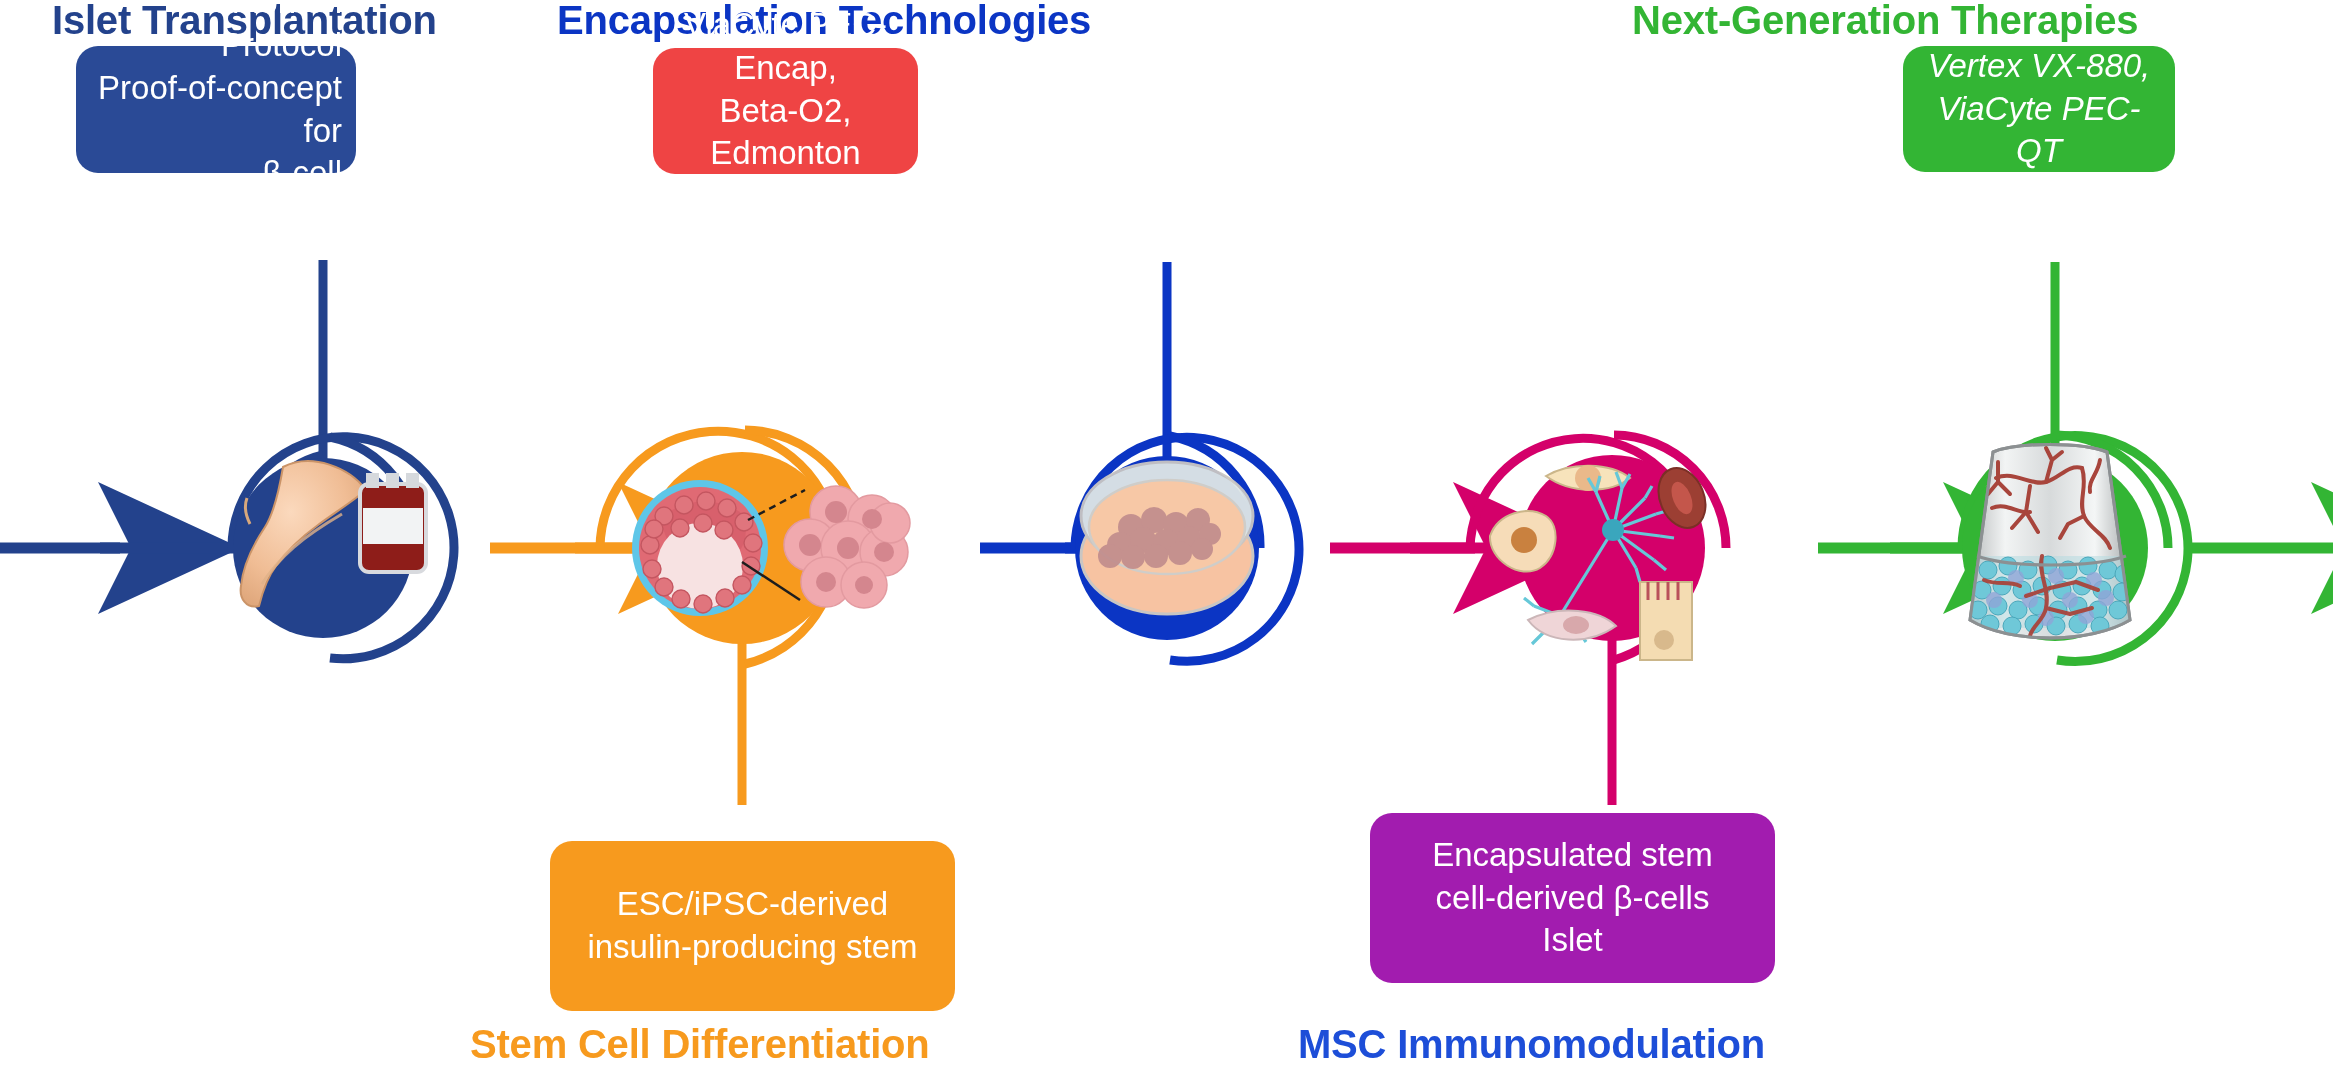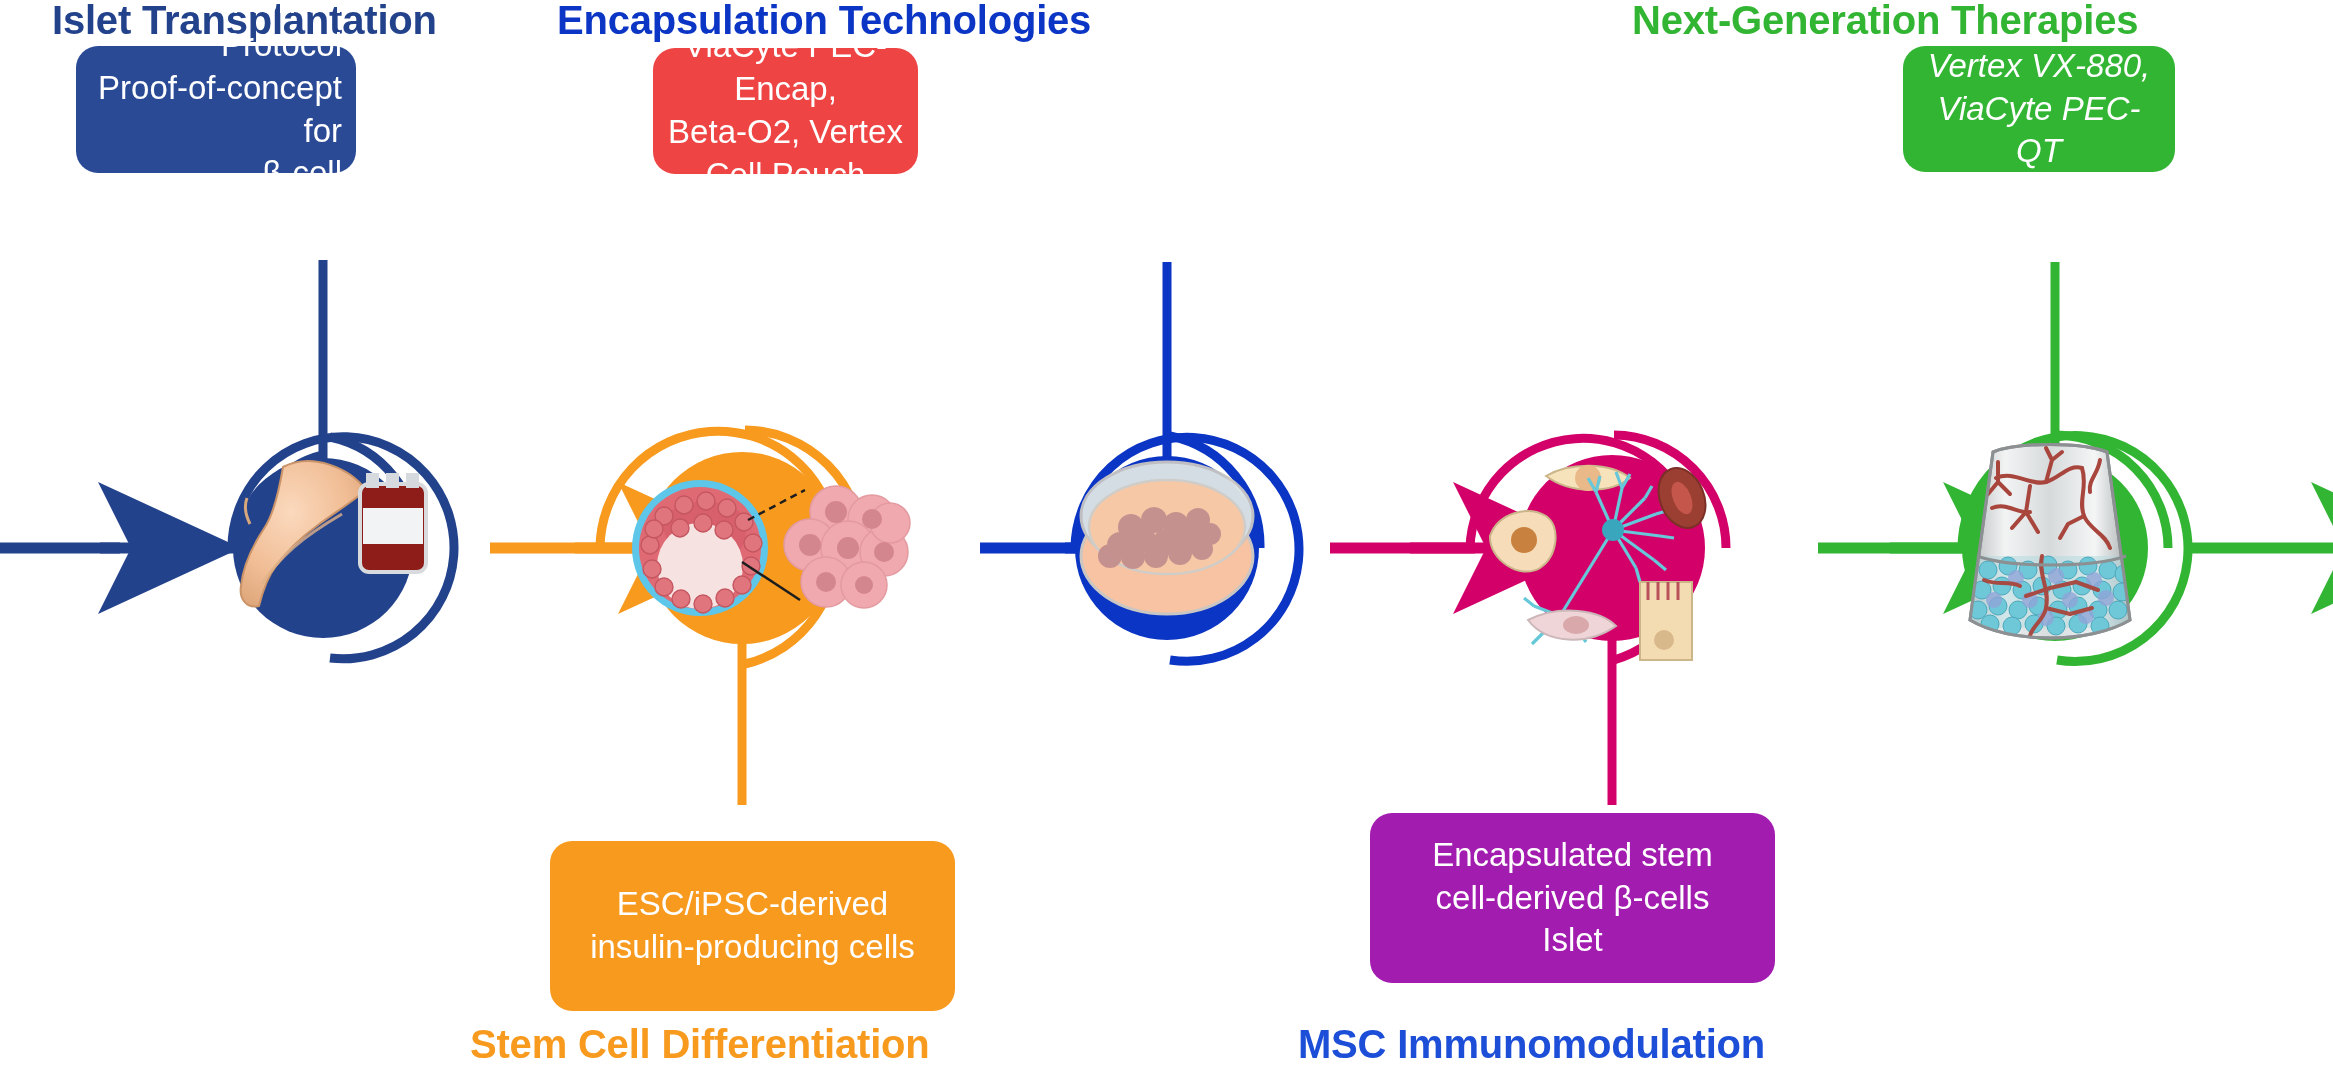--- a/index.html
+++ b/index.html
@@ -304,36 +304,36 @@
     <div>
       <span>Edmonton Protocol</span>
       <span>Proof-of-concept for</span>
       <span>β-cell replacement</span>
     </div>
   </div>
 
   <div class="box" style="left:653px;top:48px;width:265px;height:126px;background:#ef4444;">
     <div>
       <span>ViaCyte PEC-Encap,</span>
-      <span>Beta-O2, Vertex</span>
+      <span>Beta-O2, Edmonton</span>
       <span>Cell Pouch</span>
     </div>
   </div>
 
   <div class="box ital" style="left:1903px;top:46px;width:272px;height:126px;background:#33b534;">
     <div>
       <span>Vertex VX-880,</span>
       <span>ViaCyte PEC-QT</span>
     </div>
   </div>
 
   <div class="box" style="left:550px;top:813px;width:405px;height:170px;background:#f79a1e;margin-top:28px;">
     <div>
       <span>ESC/iPSC-derived</span>
-      <span>insulin-producing  cells</span>
+      <span>insulin-producing  stem</span>
     </div>
   </div>
 
   <div class="box" style="left:1370px;top:813px;width:405px;height:170px;background:#a21caf;justify-content:center;">
     <div>
       <span>Encapsulated stem</span>
       <span>cell-derived β-cells</span>
       <span>Islet</span>
     </div>
   </div>

